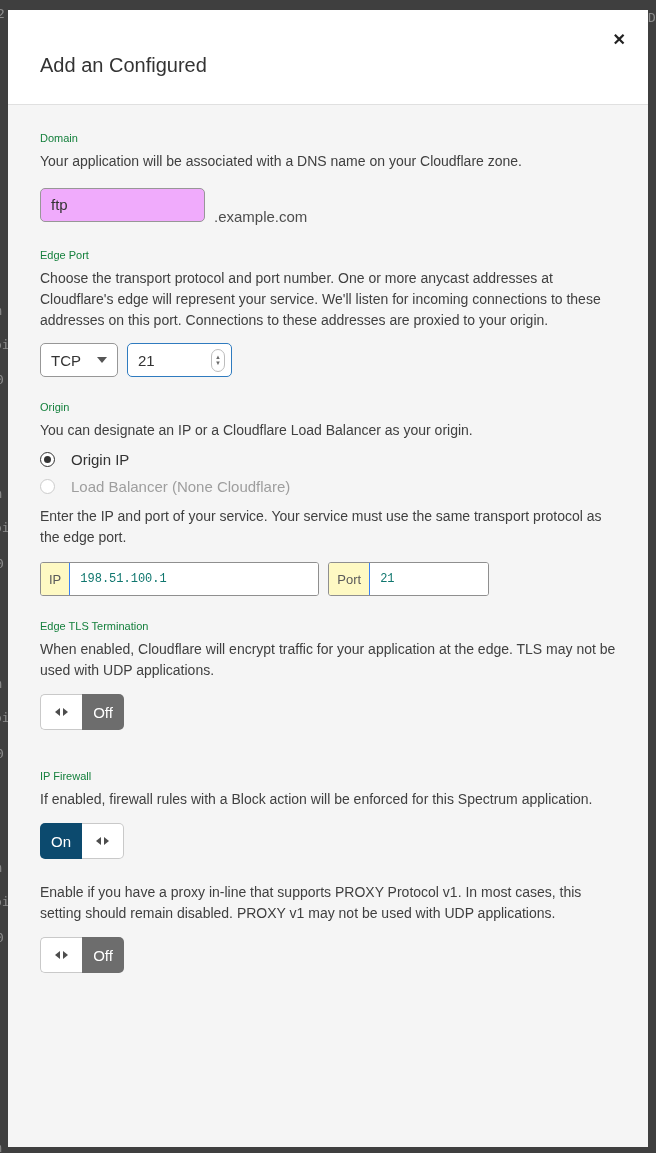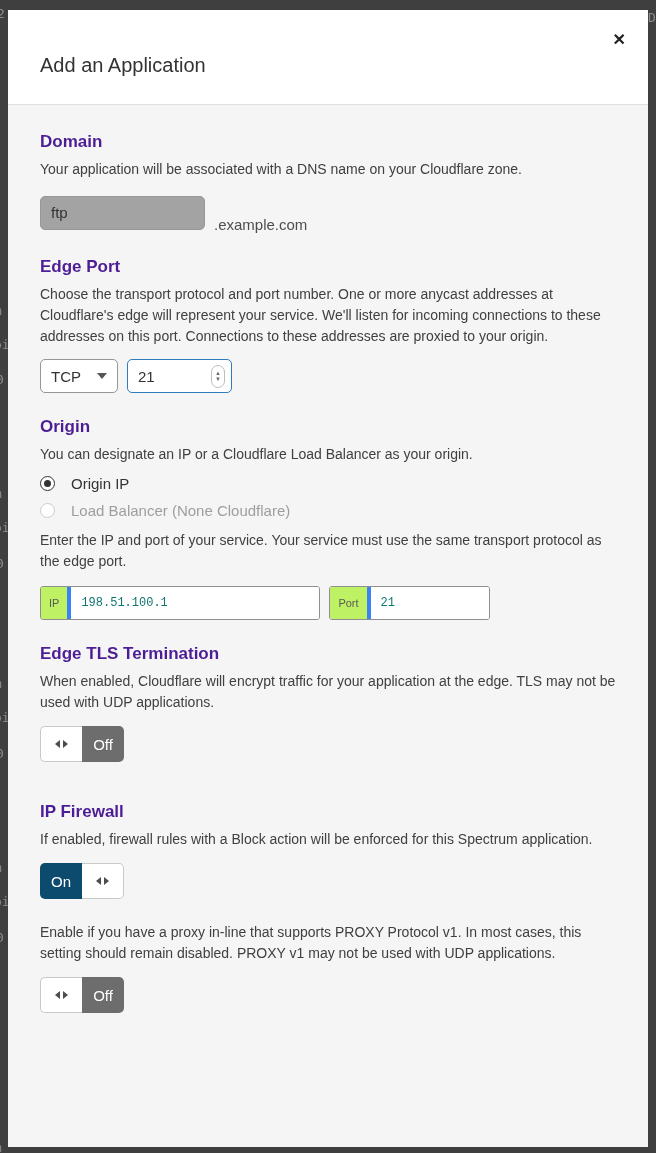--- a/index.html
+++ b/index.html
@@ -49,44 +49,44 @@
     cursor: pointer;
     line-height: 1;
     padding: 2px;
   }
   .modal-body {
     flex: 1 1 auto;
     padding: 27px 32px 0 32px;
     overflow: hidden;
   }
   .section-heading {
-    font-size: 17px;
-    font-weight: 700;
-    color: #4c1d95;
+    font-size: 11px;
+    font-weight: 400;
+    color: #15803d;
     margin-top: 24px;
   }
   .section-heading.first { margin-top: 0; }
   .section-desc {
     font-size: 14px;
     color: #404040;
     line-height: 21px;
     margin-top: 7px;
     max-width: 585px;
   }
   .control-row {
     margin-top: 12px;
     display: flex;
     align-items: center;
   }
   
   .text-input {
     height: 34px;
     border: 1px solid #979797;
     border-radius: 5px;
-    background: #a3a3a3;
+    background: #f0abfc;
     font-family: "Liberation Sans", sans-serif;
     font-size: 15px;
     color: #333333;
     padding: 0 10px;
     outline: none;
   }
   .domain-input { width: 165px; }
   .input-suffix {
     font-size: 15px;
     color: #4d4d4d;
@@ -183,24 +183,24 @@
   
   .addon-group {
     display: flex;
     height: 34px;
     border: 1px solid #8f8f8f;
     border-radius: 3px;
     background: #ffffff;
     overflow: hidden;
   }
   .addon-label {
-    background: #bef264;
-    border-right: 4px solid #3b82f6;
+    background: #fef9c3;
+    border-right: 1px solid #3b82f6;
     color: #5a5a5a;
-    font-size: 11px;
+    font-size: 13px;
     display: flex;
     align-items: center;
     padding: 0 8px;
   }
   .addon-group input {
     border: none;
     outline: none;
     font-family: Liberation Mono, monospace;
     font-size: 12px;
     color: #0f766e;
@@ -288,21 +288,21 @@
     <span class="frag" style="left: -6px; top: 710px;">oi</span>
     <span class="frag" style="left: -4px; top: 746px;">0</span>
     <span class="frag" style="left: -6px; top: 860px;">m</span>
     <span class="frag" style="left: -6px; top: 894px;">oi</span>
     <span class="frag" style="left: -4px; top: 930px;">0</span>
     <span class="frag" style="left: -6px; top: 1140px;">m</span>
   </div>
 
 <div class="modal">
   <div class="modal-header">
-    <div class="modal-title">Add an Application</div>
+    <div class="modal-title">Add an Configured</div>
     <div class="close-btn">✕</div>
   </div>
 
   <div class="modal-body">
 
     <div class="section-heading first">Domain</div>
     <div class="section-desc">Your application will be associated with a DNS name on your Cloudflare zone.</div>
     <div class="control-row">
       <input class="text-input domain-input" type="text" value="ftp" style="">
       <span class="input-suffix">.example.com</span>

